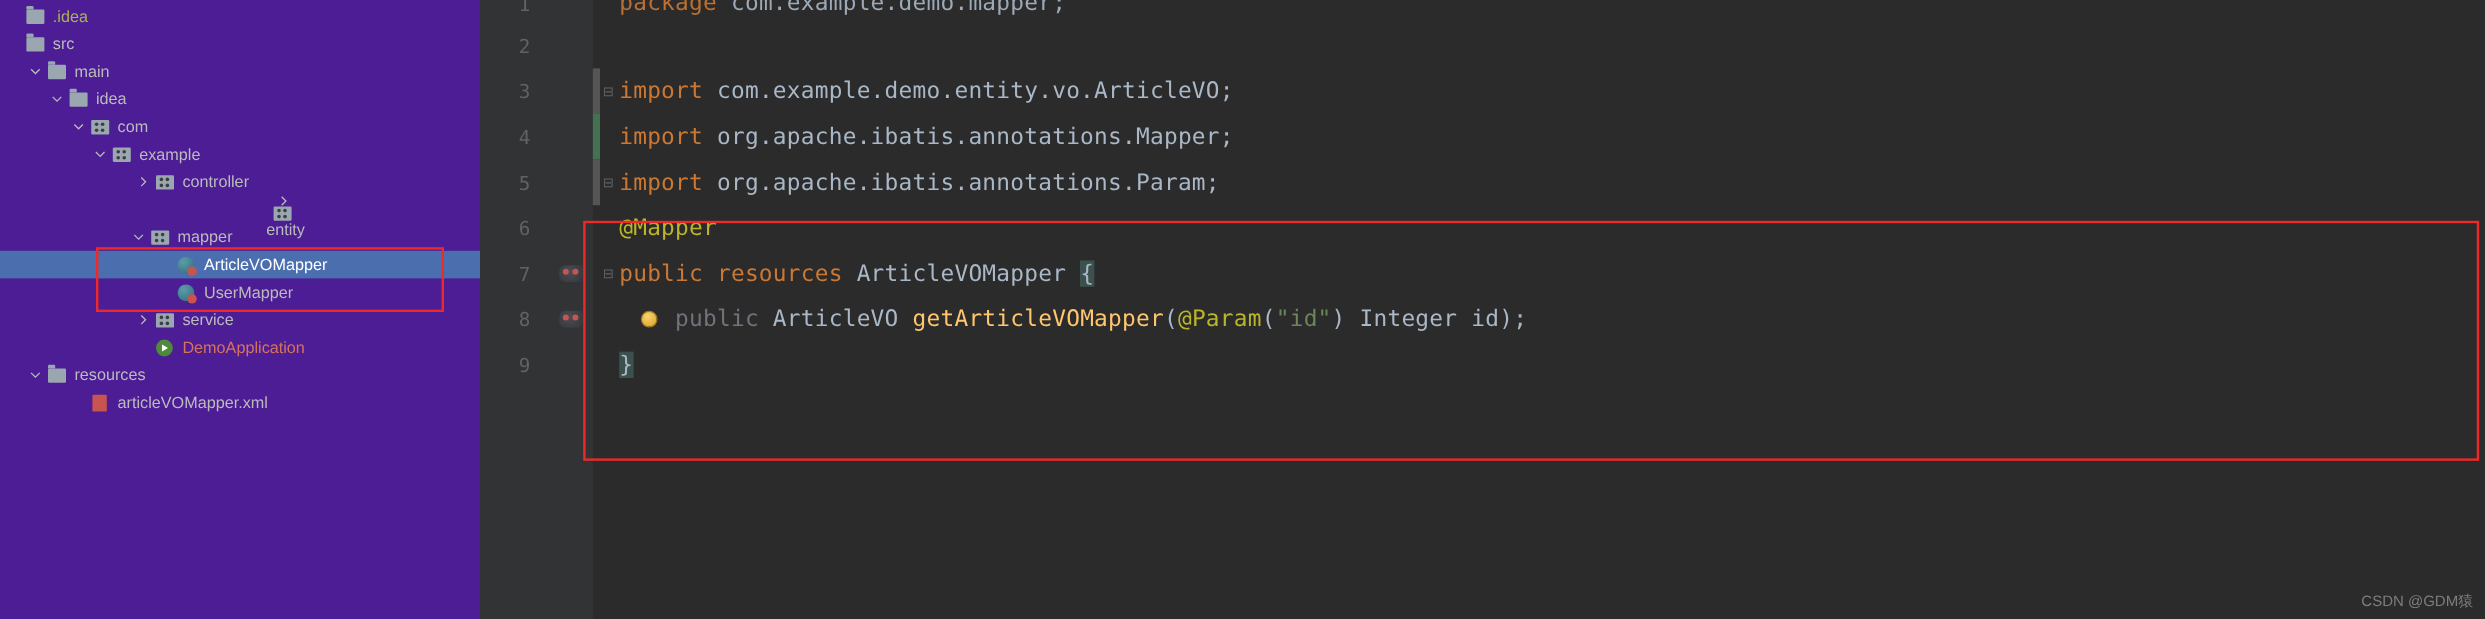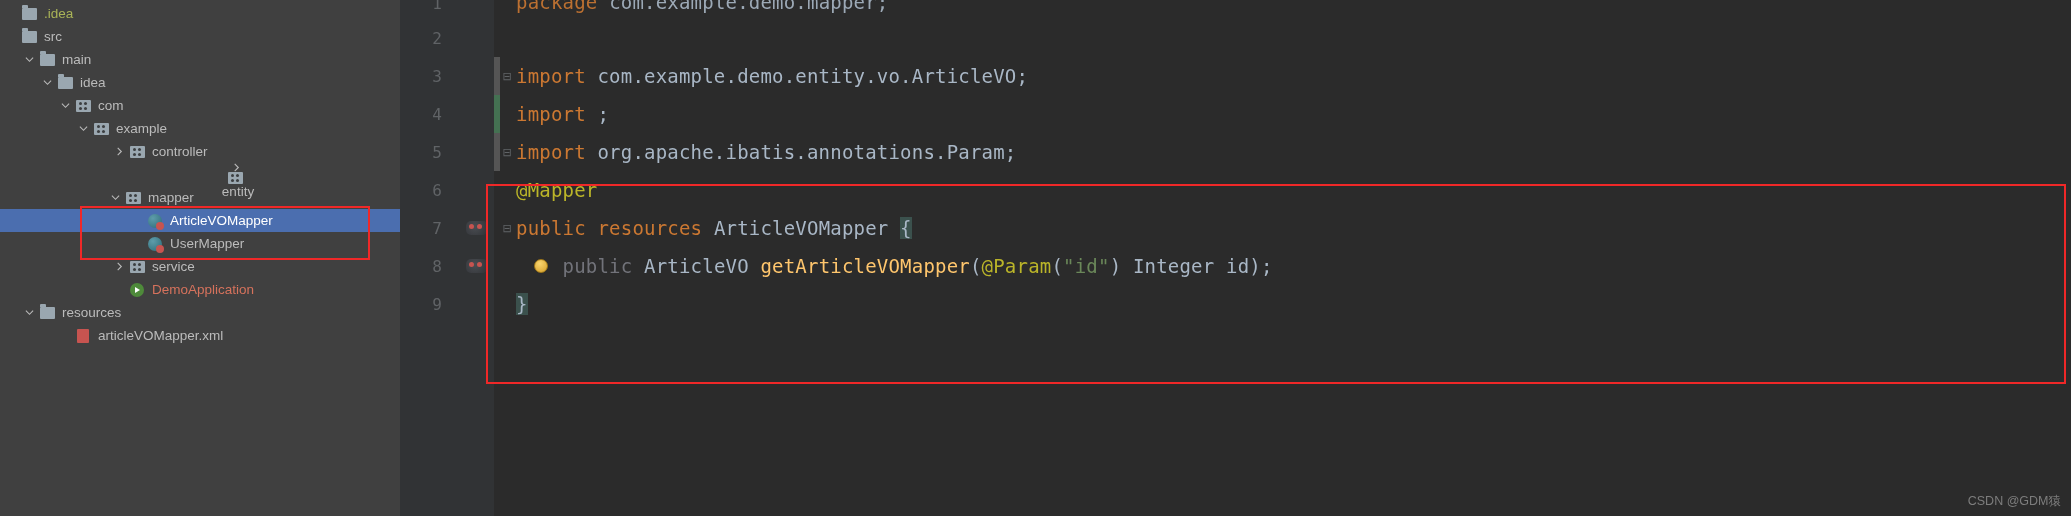--- a/index.html
+++ b/index.html
@@ -1,17 +1,17 @@
 <!DOCTYPE html>
 <html><head>
 <meta charset="utf-8">
 <style>
 * { margin:0; padding:0; box-sizing:border-box; }
 body { background:#2b2b2b; font-family:"Segoe UI",Arial,sans-serif; font-size:14px; color:#bbbbbb; overflow:hidden; width:2071px; height:516px; display:flex; }
-.sidebar { width:400px; background:#404040; flex-shrink:0; display:flex; flex-direction:column; padding-top:2px; overflow:hidden; height:100%; }
+.sidebar { width:400px; background:#4c1d95; flex-shrink:0; display:flex; flex-direction:column; padding-top:2px; overflow:hidden; height:100%; }
 .tree-row { display:flex; align-items:center; height:23px; font-size:13.5px; color:#bbbbbb; cursor:pointer; }
 .tree-row.selected { background:#4b6eaf; color:#ffffff; }
 .tree-row .arrow { width:10px; height:10px; display:inline-flex; justify-content:center; align-items:center; margin-right:4px; }
 .tree-row .arrow svg { width:9px; height:9px; }
 .tree-row .icon-slot { width:18px; height:18px; display:inline-flex; justify-content:center; align-items:center; margin-right:6px; }
 .tree-row .tlabel { white-space:nowrap; }
 .idea-label { color:#a9b357; }
 .demoapp { color:#d6725c; }
 .folder-ico { width:15px; height:12px; background:#9aa7b0; border-radius:1px; position:relative; }
 .folder-ico::before { content:""; position:absolute; top:-3px; left:0; width:6px; height:3px; background:#9aa7b0; border-radius:1px 1px 0 0; }
@@ -248,21 +248,21 @@
       <div class="fg">⊟</div>
       <div class="fg"></div>
       <div class="fg">⊟</div>
       <div class="fg"></div>
       <div class="fg"></div>
     </div>
   <div class="code" id="code">
       <div class="line" style="height: 19px; overflow: hidden; align-items: flex-end; padding-bottom: 6px; opacity: 0.9;"><span class="kw">package </span><span class="pkg">com.example.demo.mapper</span><span class="txt">;</span></div>
       <div class="line"></div>
       <div class="line"><span class="kw">import </span><span class="pkg">com.example.demo.entity.vo.ArticleVO</span><span class="txt">;</span></div>
-      <div class="line"><span class="kw">import </span><span class="txt">;</span></div>
+      <div class="line"><span class="kw">import </span><span class="pkg">org.apache.ibatis.annotations.Mapper</span><span class="txt">;</span></div>
       <div class="line"><span class="kw">import </span><span class="pkg">org.apache.ibatis.annotations.Param</span><span class="txt">;</span></div>
       <div class="line"><span class="ann">@Mapper</span></div>
       <div class="line"><span class="kw">public resources </span><span class="cls">ArticleVOMapper </span><span class="brace hl">{</span></div>
       <div class="line" style="position: relative;"><span class="bulb" style="position: absolute; margin-left: 10px; left: 10px;"></span><span class="txt">    </span><span class="dim">public </span><span class="cls">ArticleVO </span><span class="meth">getArticleVOMapper</span><span class="txt">(</span><span class="ann">@Param</span><span class="txt">(</span><span class="str">"id"</span><span class="txt">) Integer id);</span></div>
       <div class="line"><span class="brace hl">}</span></div>
     </div>
 </div>
 
 <div class="red-box sb"></div>
 <div class="red-box ed"></div>

